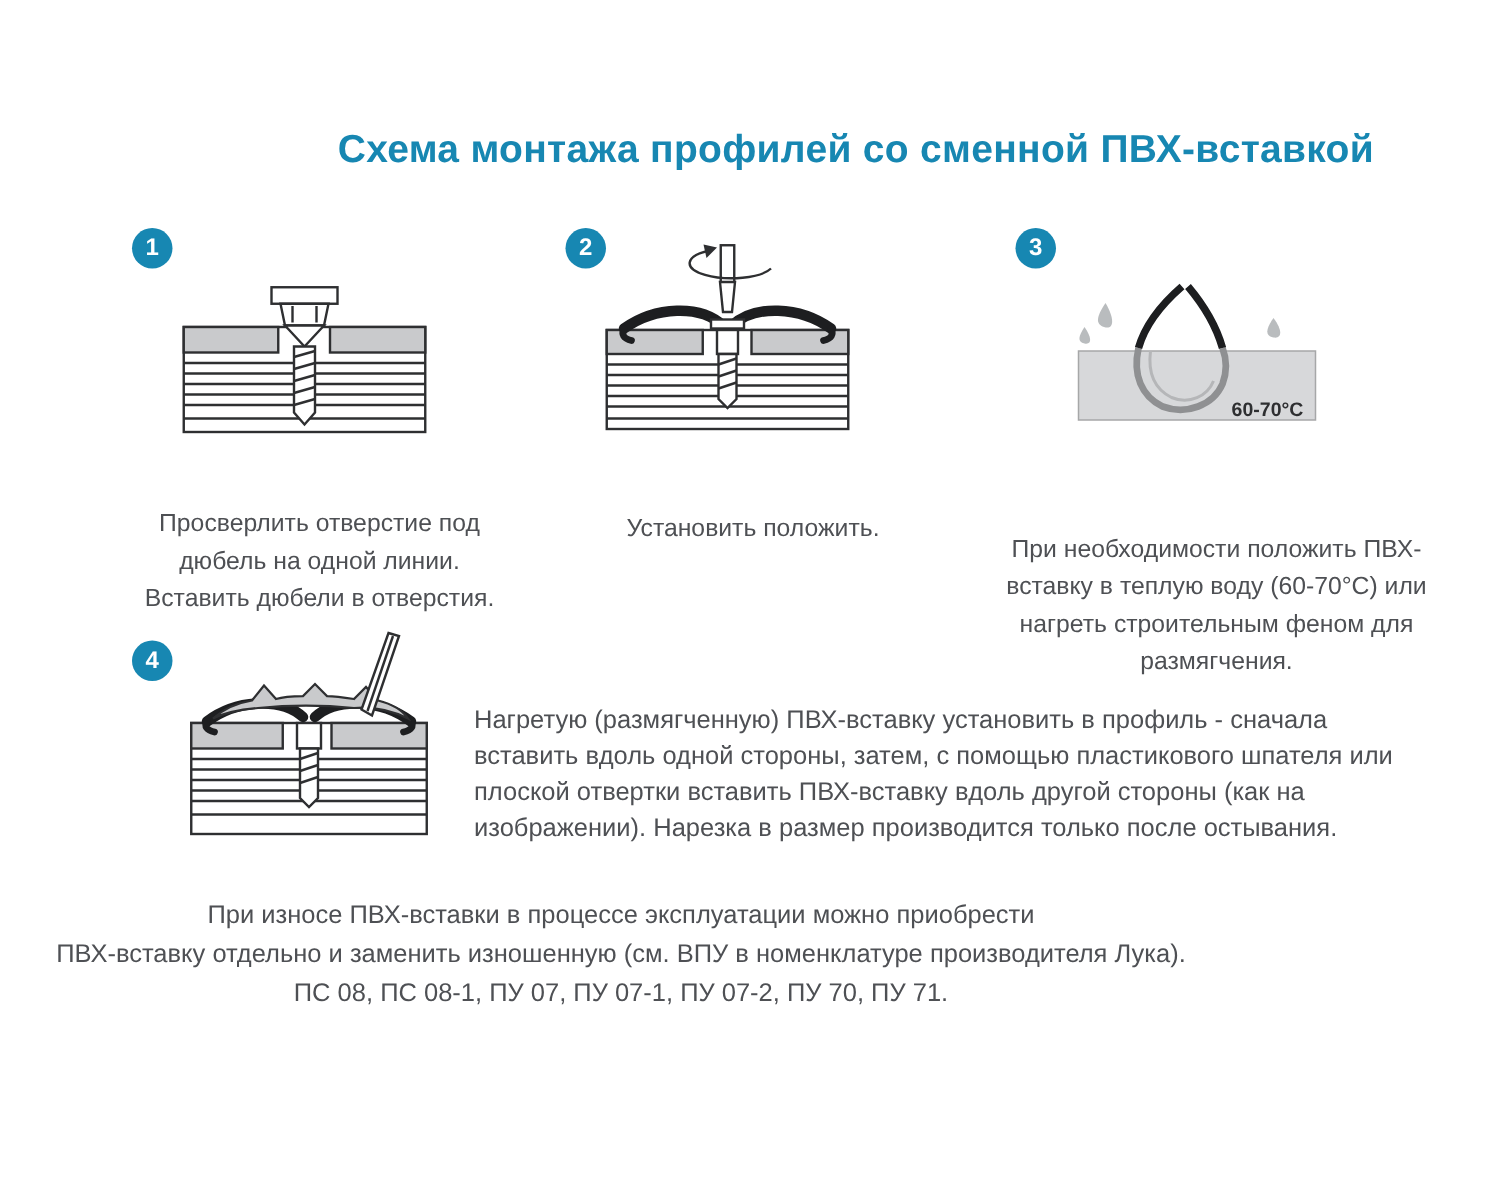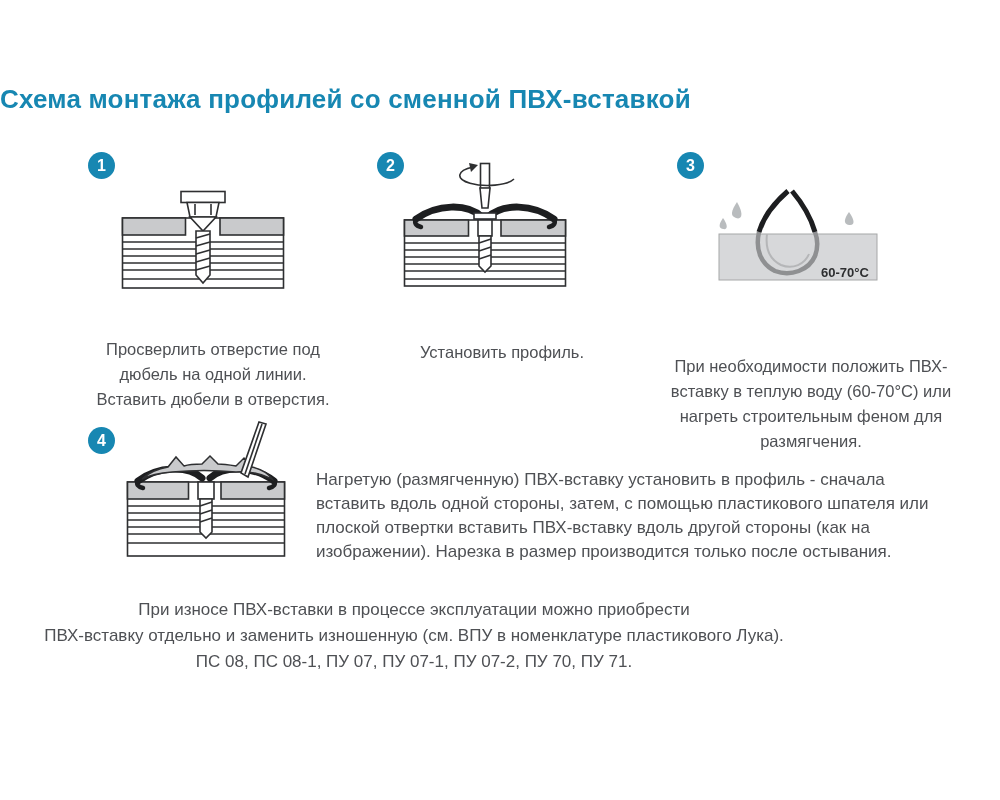--- a/index.html
+++ b/index.html
@@ -13,21 +13,21 @@
   *{box-sizing:border-box;}
   html,body{margin:0;padding:0;background:#ffffff;}
   body{
     width:1000px;height:800px;
     font-family:"Liberation Sans", sans-serif;
     position:relative;overflow:hidden;
   }
   .page{position:absolute;inset:0;background:#fff;}
   .title{
     position:absolute;top:84px;left:0;width:916px;
-    margin:0;text-align:left;
+    margin:0;text-align:right;
     font-size:26px;font-weight:700;color:var(--accent);
     letter-spacing:0.2px;
   }
   .badge{
     position:absolute;width:27px;height:27px;border-radius:50%;
     background:var(--accent);color:#fff;
     font-size:16px;font-weight:700;
     display:flex;align-items:center;justify-content:center;
     line-height:1;
   }
@@ -142,21 +142,21 @@
       </g>
       <rect class="white" x="71" y="51" width="22" height="6"></rect>
     </g>
     <g>
       <rect class="white" x="77.5" y="1.5" width="9" height="25"></rect>
       <polygon class="white" points="77,26 87,26 85,46 79,46"></polygon>
       <path class="ol" d="M111,17 A28,10 0 1 1 70,5"></path>
       <polygon fill="#2e2f31" points="66,1 75,3 68,10"></polygon>
     </g>
   </svg>
-  <p class="caption caption-2">Установить профиль.</p>
+  <p class="caption caption-2">Установить положить.</p>
 
   <div class="badge badge-3">3</div>
   <svg class="illus illus-3" viewBox="0 0 186 100" aria-hidden="true">
     <rect class="water" x="22" y="48" width="158" height="46"></rect>
     <g>
       <path class="submerged" d="M62,46 C58,64 64,78 78,85 C94,91 112,84 118,70 C121,62 121,54 118,46" stroke-width="4.5"></path>
       <path class="echo" d="M70,48 C68,64 74,74 84,79 C96,84 108,78 112,68" stroke-width="2"></path>
       <path class="blackline" d="M91,5 C76,18 66,32 62,46" stroke-width="5"></path>
       <path class="blackline" d="M95,5 C106,18 114,32 118,46" stroke-width="5"></path>
     </g>
@@ -200,17 +200,17 @@
     <path class="insert" d="M16,59 C26,50 36,48 42,47 L50,37 58,46 C64,44 70,44 76,44 L84,36 92,44 C98,44 104,45 110,46 L118,38 126,47 C134,49 142,53 146,59 C134,53 122,51 110,52 C90,50 66,50 46,52 C34,53 24,55 16,59 Z"></path>
     <g>
       <polygon class="white" points="133,2 140,4 122,57 115,53"></polygon>
       <line class="ol" x1="136" y1="4" x2="119" y2="54"></line>
     </g>
   </svg>
   <p class="caption-4">Нагретую (размягченную) ПВХ-вставку установить в профиль - сначала вставить вдоль одной стороны, затем, с помощью пластикового шпателя или плоской отвертки вставить ПВХ-вставку вдоль другой стороны (как на изображении). Нарезка в размер производится только после остывания.</p>
 
   <div class="footer">
     <div>При износе ПВХ-вставки в процессе эксплуатации можно приобрести</div>
-    <div>ПВХ-вставку отдельно и заменить изношенную (см. ВПУ в номенклатуре пластикового Лука).</div>
+    <div>ПВХ-вставку отдельно и заменить изношенную (см. ВПУ в номенклатуре производителя Лука).</div>
     <div>ПС 08, ПС 08-1, ПУ 07, ПУ 07-1, ПУ 07-2, ПУ 70, ПУ 71.</div>
   </div>
 
 </div>
 
 </body></html>

